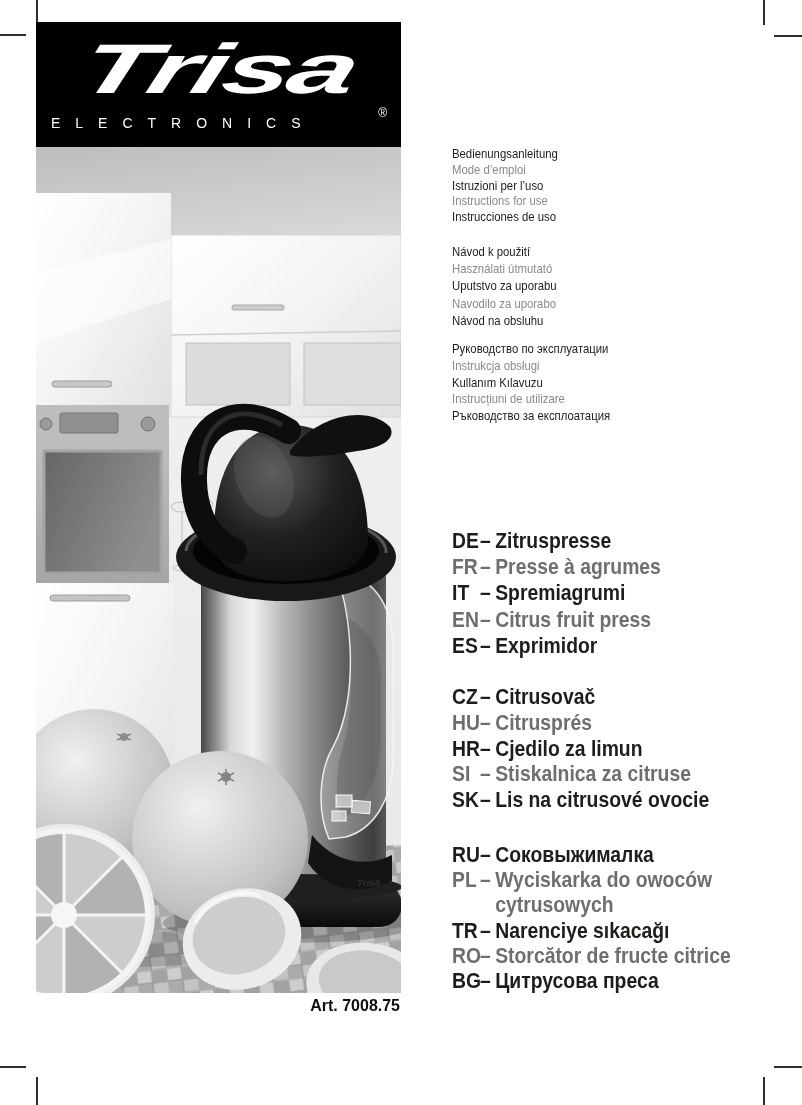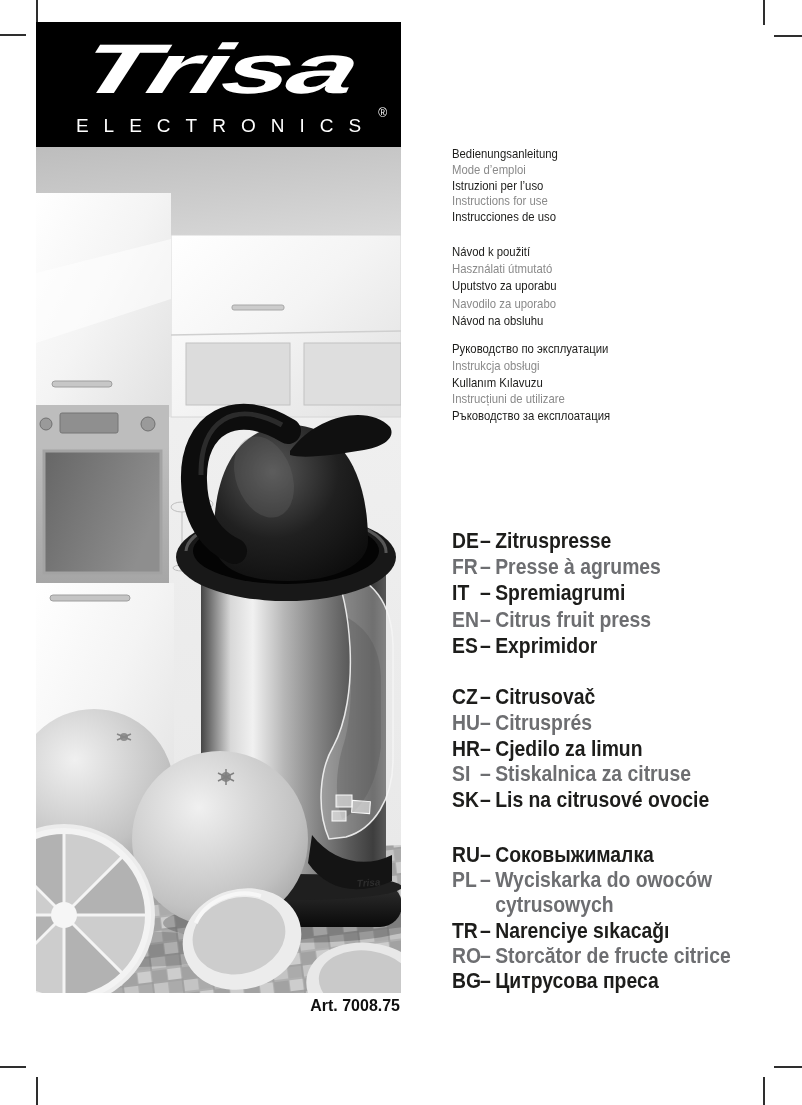--- a/index.html
+++ b/index.html
@@ -17,22 +17,22 @@
   .cm-bl-v{left:36px;top:1077px;width:2px;height:28px;}
   .cm-br-h{left:774px;top:1066px;width:28px;height:2px;}
   .cm-br-v{left:763px;top:1077px;width:2px;height:28px;}
 
   
   .logo-box{position:absolute;left:36px;top:22px;width:365px;height:125px;background:#000;}
   .brand-wrap{position:absolute;left:0;right:0;top:12px;text-align:center;}
   .brand{display:inline-block;font-size:70px;line-height:1;font-weight:bold;font-style:italic;
          color:#fff;letter-spacing:-2px;transform:scaleX(1.75) skewX(-10deg);}
   .reg{position:absolute;right:14px;top:84px;color:#fff;font-size:12px;}
-  .electronics{position:absolute;left:0;right:0;top:93px;text-align:center;color:#fff;
-         font-size:19px;letter-spacing:15px;padding-left:15px;font-weight:normal;}
+  .electronics{position:absolute;left:0;right:0;top:93px;text-align:left;color:#fff;
+         font-size:14px;letter-spacing:15px;padding-left:15px;font-weight:normal;}
 
   
   .photo{position:absolute;left:36px;top:147px;width:365px;height:846px;overflow:hidden;background:#ededed;}
   .photo svg{display:block;}
 
   
   .art{position:absolute;left:36px;top:996px;width:364px;text-align:right;font-weight:bold;
        font-size:17px;color:#0f0f0f;transform:scaleX(.94);transform-origin:right top;}
 
   

